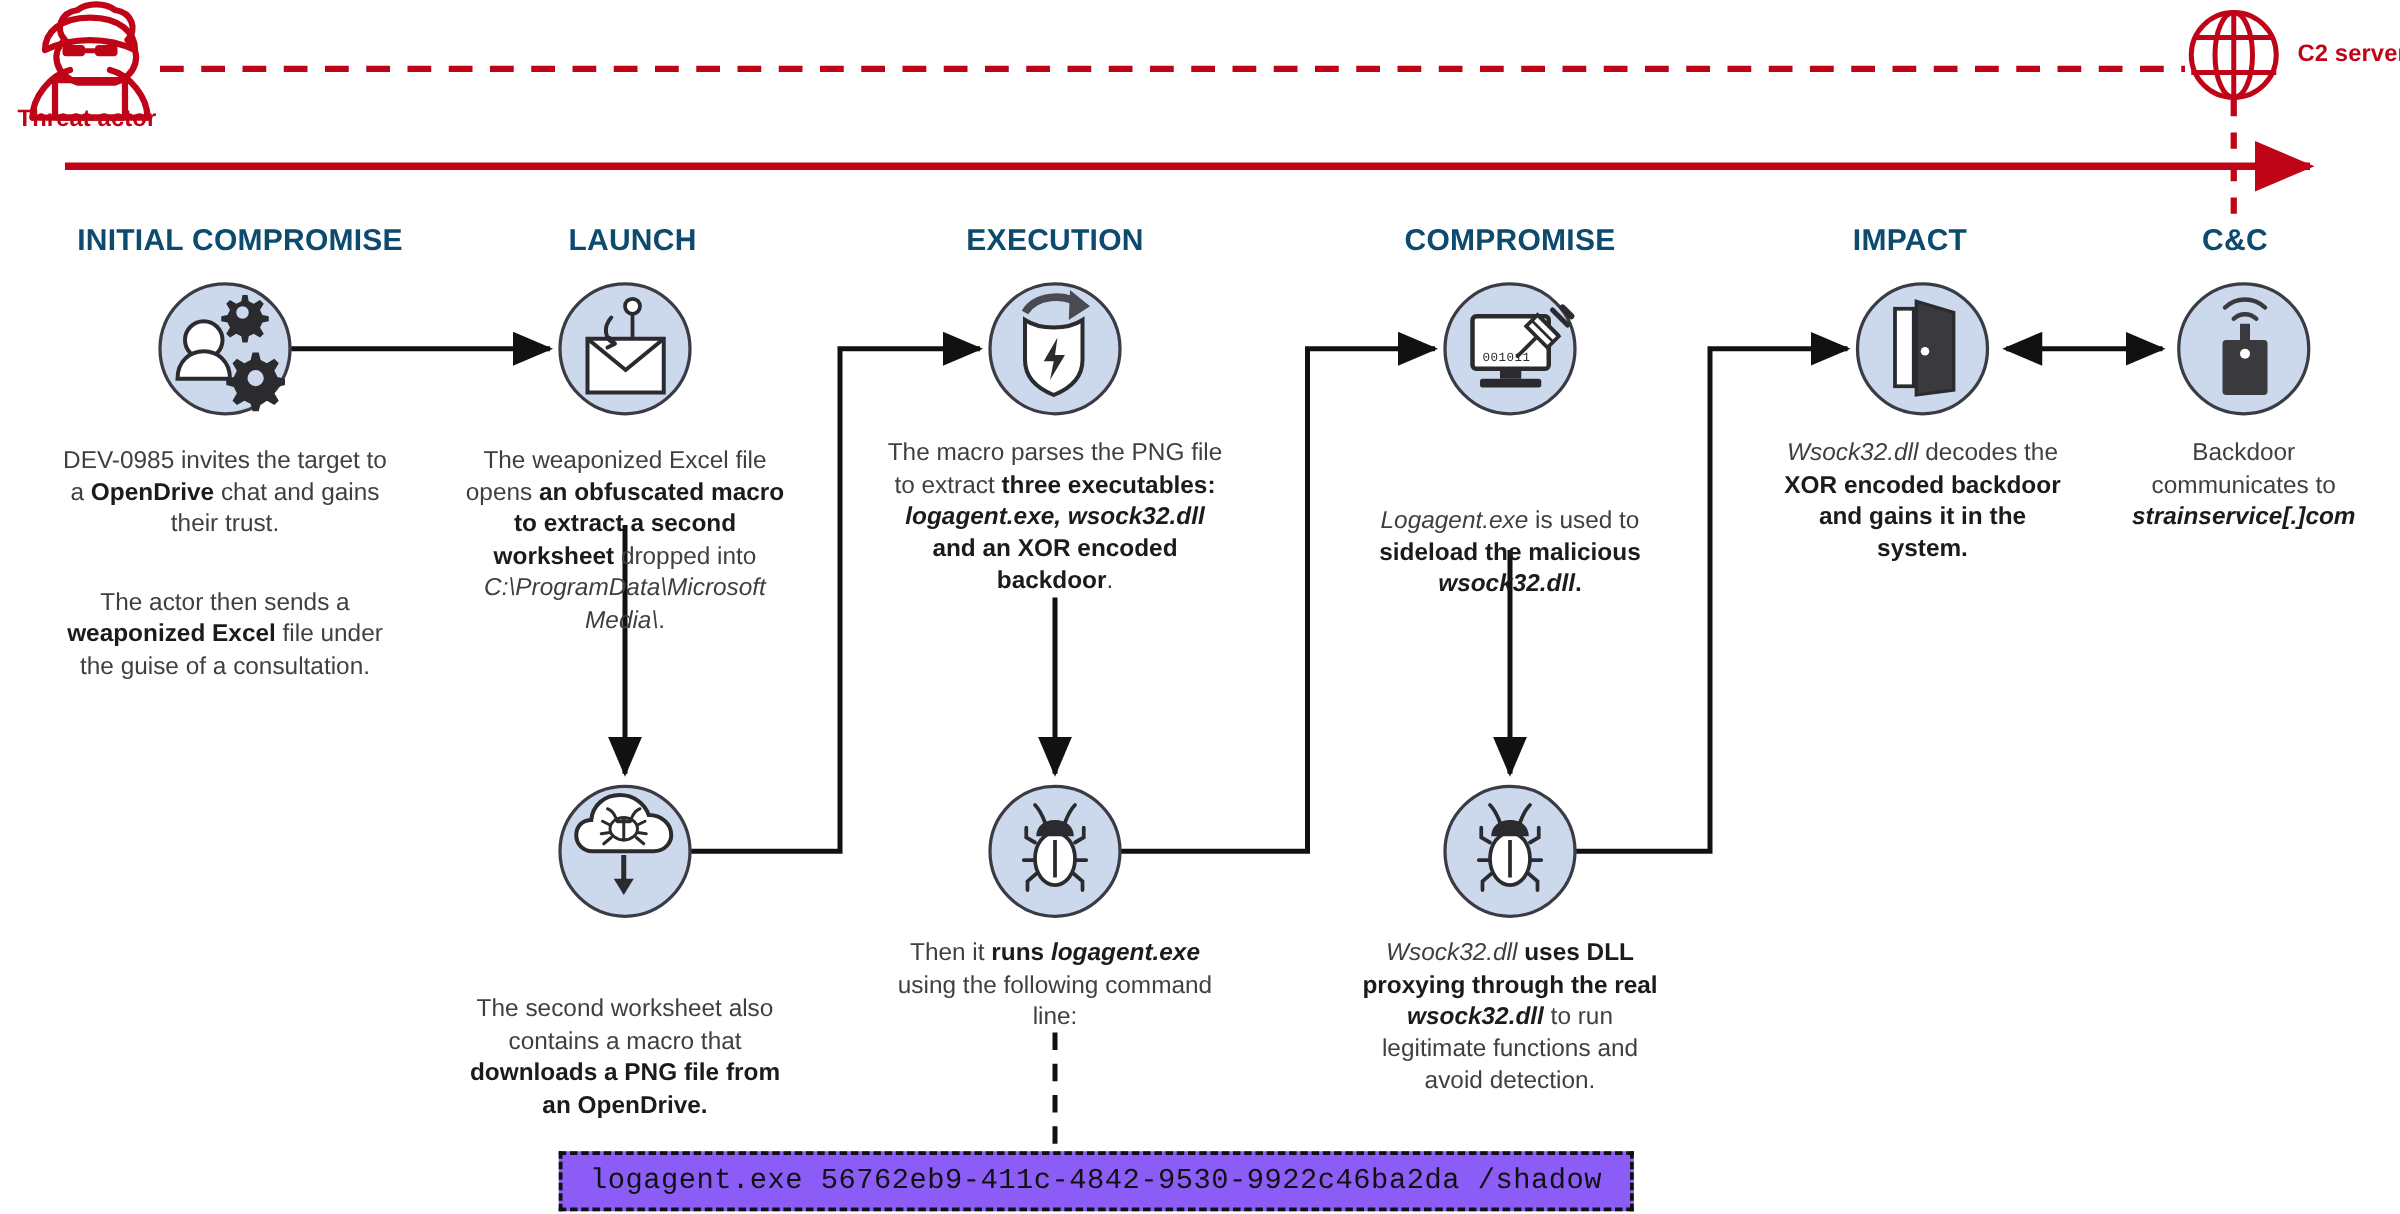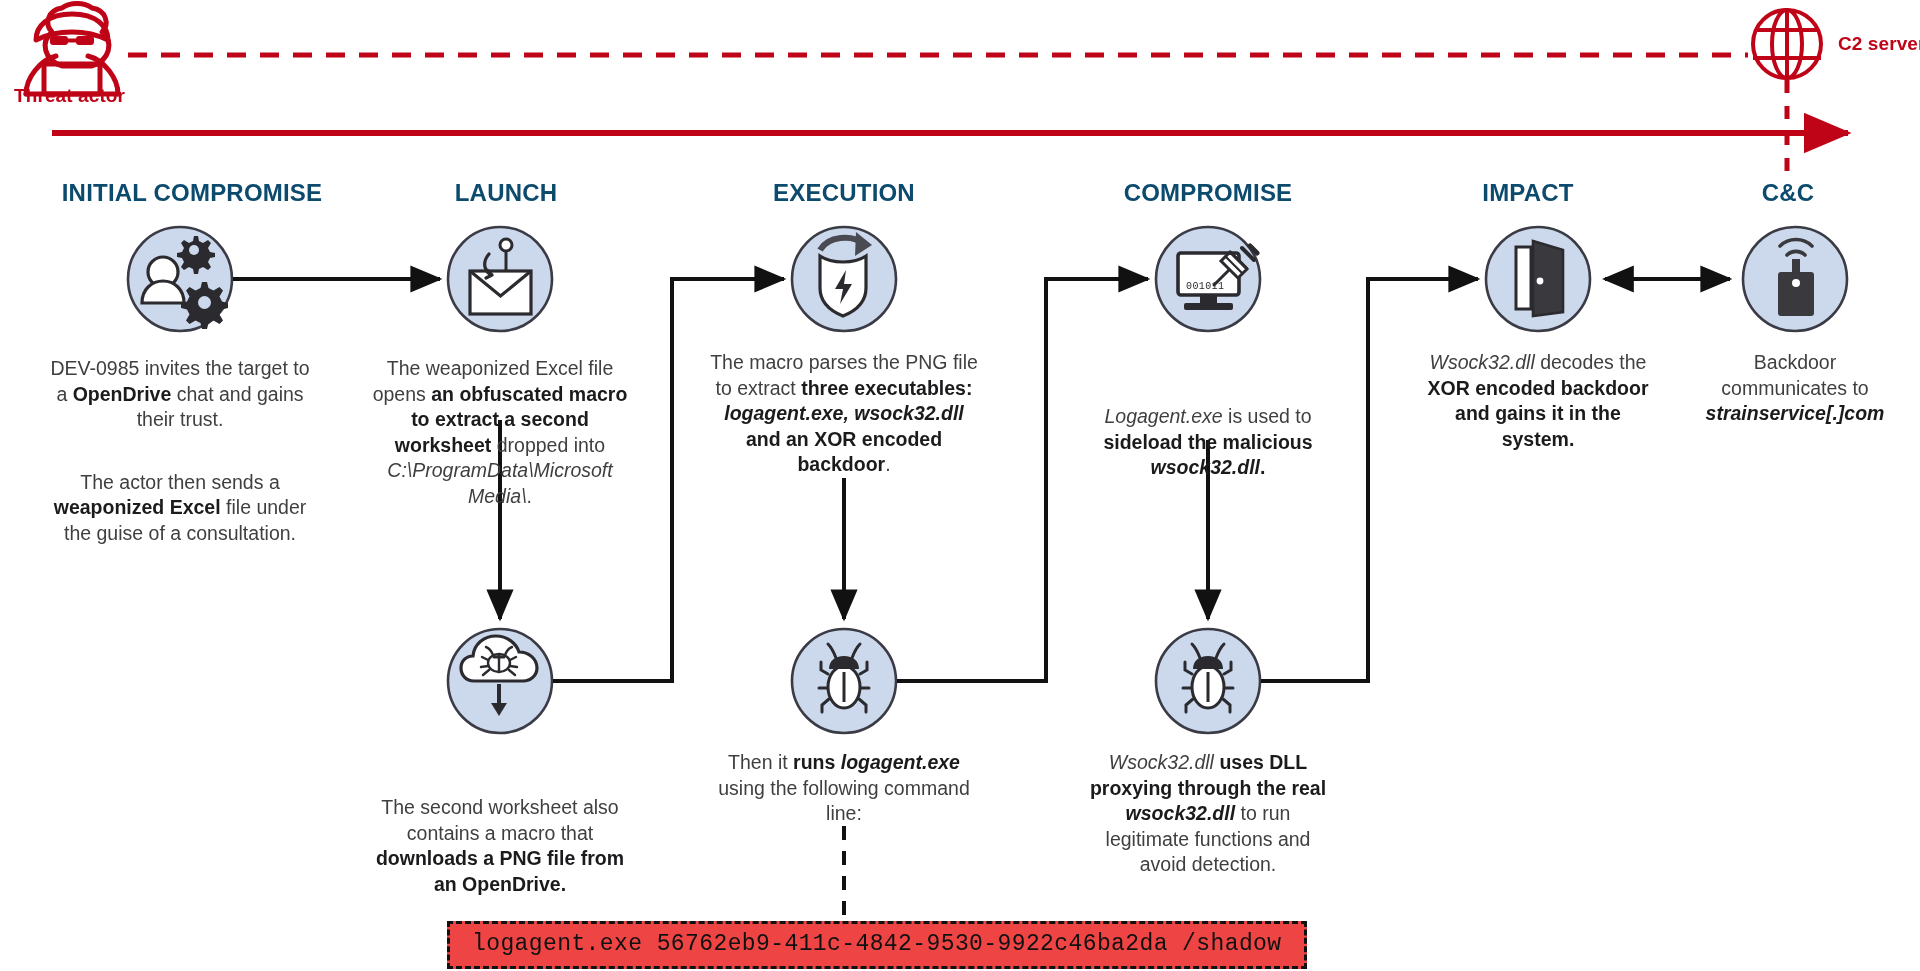--- a/index.html
+++ b/index.html
@@ -44,21 +44,21 @@
   }
   .caption b { color: #1b1b1d; font-weight: bold; }
   .caption i { font-style: italic; }
   .caption .bi { font-weight: bold; font-style: italic; color: #1b1b1d; }
   .caption p { margin: 0; }
   .caption p + p { margin-top: 37px; }
 
   .cmdbox {
     position: absolute;
     border: 3px dashed #111111;
-    background: #ef4444;
+    background: #8b5cf6;
     font-family: "Liberation Mono", monospace;
     font-size: 23px;
     color: #111111;
     padding: 7px 22px 9px 22px;
     white-space: nowrap;
     letter-spacing: .4px;
   }
 </style>
 </head>
 <body>

